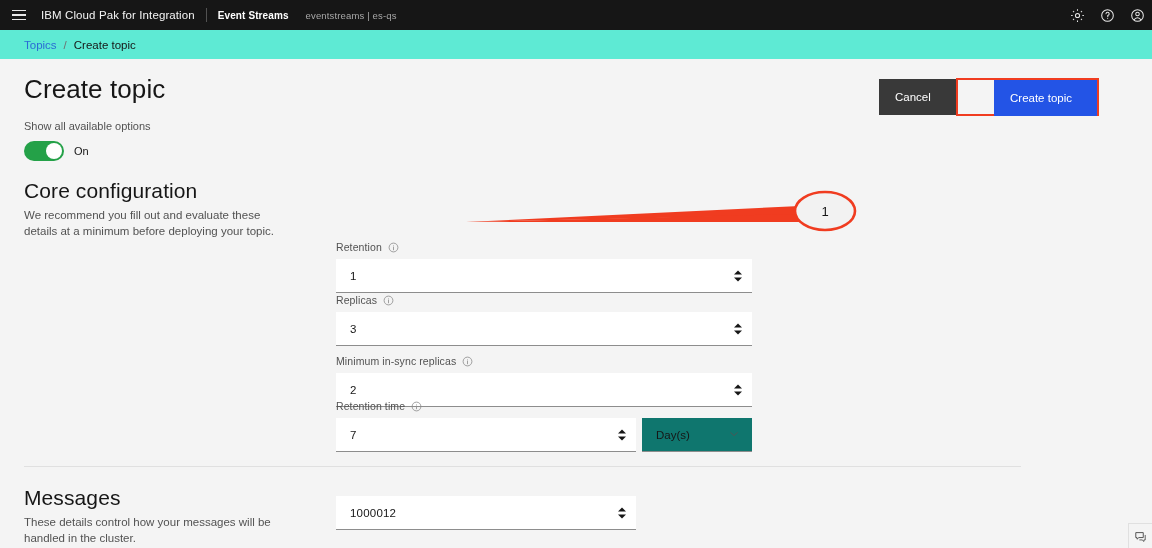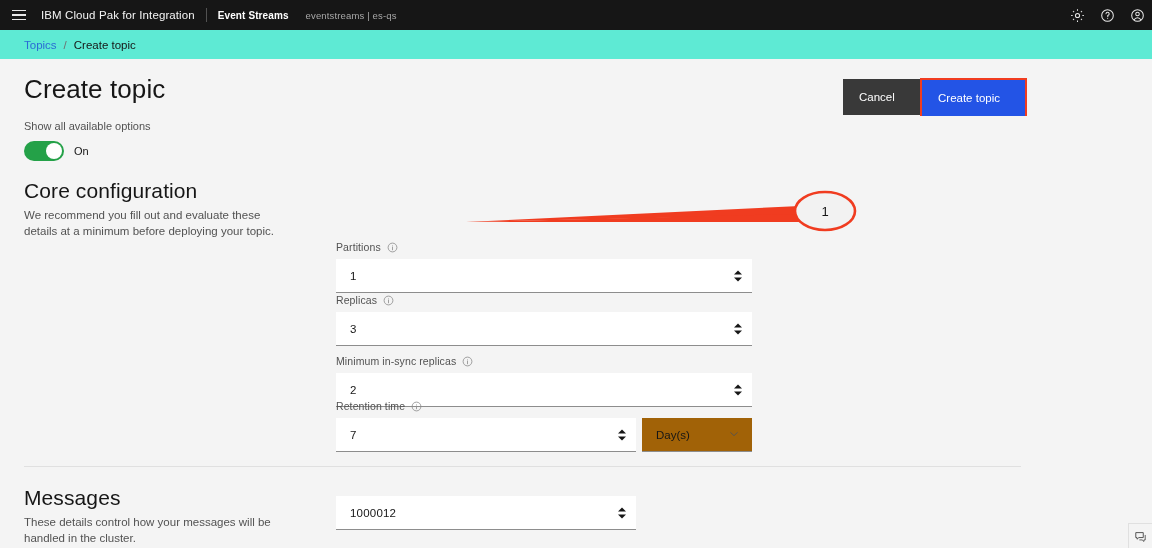--- a/index.html
+++ b/index.html
@@ -89,21 +89,21 @@
     font-size:11px; color:#161616; margin-left:10px;
   }
 
   
   .actions{
     position:absolute; top:20px; left:843px; display:flex; align-items:stretch;
     height:36px;
   }
   .btn{
     border:none; font-family:inherit; font-size:11.5px; cursor:pointer;
-    display:flex; align-items:center; padding:0 16px; height:36px;
+    display:flex; align-items:center; padding:0 16px; height:36px;margin-left:36px;
   }
   .btn-cancel{ background:#393939; color:#ffffff; width:77px; }
   .btn-create{ background:#2354e6; color:#ffffff; width:103px; }
   .btn-create-wrap{
     border:2px solid #f03c20; padding:0; height:38px; margin-top:-1px;
   }
 
   
   .sec-title{
     position:absolute; left:24px;
@@ -141,21 +141,21 @@
   .spinner i{ display:block; width:0; height:0; }
   .spinner .up{
     border-left:4px solid transparent; border-right:4px solid transparent;
     border-bottom:4px solid #161616;
   }
   .spinner .down{
     border-left:4px solid transparent; border-right:4px solid transparent;
     border-top:4px solid #161616;
   }
   .select-box{
-    background:#a16207; border:none; border-bottom:1px solid #8d8d8d;
+    background:#0f766e; border:none; border-bottom:1px solid #8d8d8d;
     height:34px; display:flex; align-items:center; justify-content:space-between;
     padding:0 12px 0 14px; cursor:pointer;
   }
   .select-box .val{ font-size:11.5px; color:#161616; }
 
   
   .anno{ position:absolute; pointer-events:none; }
 
   .feedback{
     position:absolute; right:0; bottom:0; width:24px; height:25px;
@@ -228,21 +228,21 @@
       <button class="btn btn-create">Create topic</button>
     </div>
   </div>
 
   <div class="sec-title" style="top:120px;">Core configuration</div>
   <div class="sec-desc" style="top:148px;">We recommend you fill out and evaluate these details at a minimum before deploying your topic.</div>
 
 
   <div class="field" style="left:336px; top:182px;">
     <div class="field-label">
-      <span>Partitions</span>
+      <span>Retention</span>
       <span class="info-icon">
         <svg width="11" height="11" viewBox="0 0 16 16" fill="none" stroke="#8d8d8d" stroke-width="1.2">
           <circle cx="8" cy="8" r="6.4"></circle>
             <path d="M8 7.2v4.2" stroke-linecap="round"></path>
           <circle cx="8" cy="4.9" r=".7" fill="#8d8d8d" stroke="none"></circle>
         </svg>
       </span>
     </div>
     <div class="input-box" style="width:416px;">
       <span class="val">1</span>

